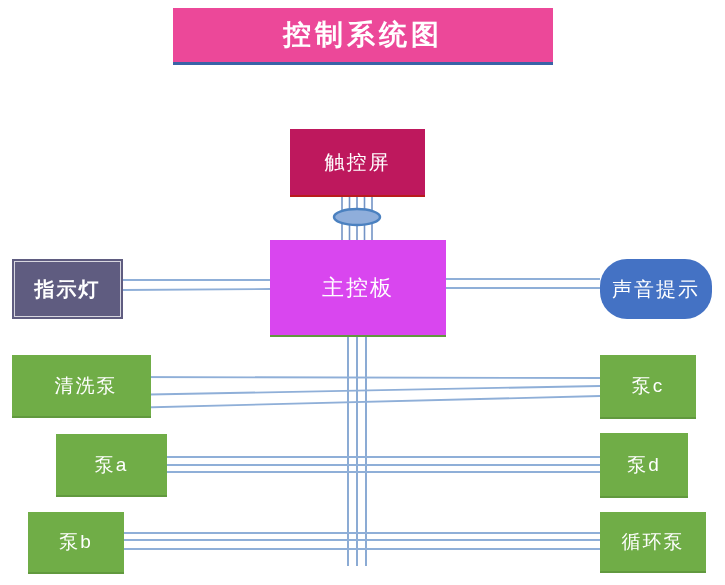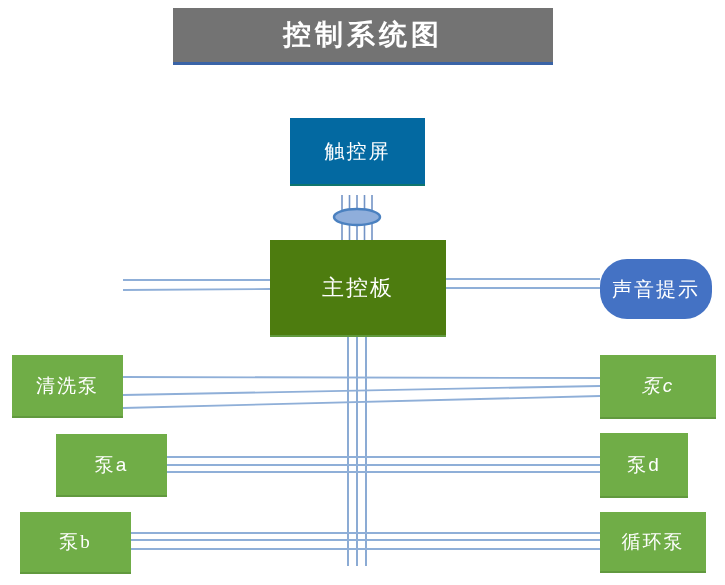--- a/index.html
+++ b/index.html
@@ -14,35 +14,35 @@
   .node{
     position:absolute;
     display:flex;align-items:center;justify-content:center;
     color:#ffffff;
     text-align:center;
     letter-spacing:2px;
   }
   .title-bar{
     position:absolute;
     left:173px;top:8px;width:380px;height:54px;
-    background:#737373;
+    background:#ec4899;
     border-bottom:3px solid #3A63A6;
     color:#ffffff;
     display:flex;align-items:center;justify-content:center;
     font-size:28px;font-weight:bold;letter-spacing:4px;
   }
   .touchscreen{
-    left:290px;top:118px;width:135px;height:66px;
-    background:#0369a1;
-    border-bottom:2px solid #0f766e;
+    left:290px;top:129px;width:135px;height:66px;
+    background:#be185d;
+    border-bottom:2px solid #b91c1c;
     font-size:20px;
   }
   .mainboard{
     left:270px;top:240px;width:176px;height:95px;
-    background:#4d7c0f;
+    background:#d946ef;
     border-bottom:2px solid #61993E;
     font-size:22px;
   }
   .green-node{
     background:#70AD47;
     border-bottom:2px solid #61993E;
     font-size:19px;
   }
   .sound{
     left:600px;top:259px;width:112px;height:60px;
@@ -60,24 +60,24 @@
     border:1px solid rgba(255,255,255,0.75);
     pointer-events:none;
   }
   .indicator::after{ 
     content:"";position:absolute;left:5px;top:7px;width:100%;height:100%;
     border:2px dotted #8E8BAE;
     z-index:-1;
     box-sizing:border-box;
     pointer-events:none;
   }
-  .p-wash{left:12px;top:355px;width:111px;height:61px;}
+  .p-wash{left:12px;top:355px;width:130px;height:61px;padding-left:9px;}
   .p-a{left:12px;top:434px;width:111px;height:61px;margin-left:44px;}
-  .p-b{left:20px;top:512px;width:111px;height:60px;font-family:Liberation Serif, serif;}
-  .p-c{left:600px;top:355px;width:116px;height:62px;font-style:italic;}
+  .p-b{left:28px;top:512px;width:96px;height:60px;}
+  .p-c{left:600px;top:355px;width:96px;height:62px;}
   .p-d{left:600px;top:433px;width:88px;height:63px;}
   .p-cycle{left:600px;top:512px;width:106px;height:59px;}
 </style>
 </head>
 <body>
 
 <div class="canvas">
 
   <svg class="wire-layer" width="725" height="585" viewBox="0 0 725 585">
 
@@ -125,20 +125,21 @@
       <line x1="123" y1="549" x2="600" y2="549"></line>
     </g>
   </svg>
 
   <div class="title-bar">控制系统图</div>
 
   <div class="node touchscreen">触控屏</div>
 
   <div class="node mainboard">主控板</div>
 
+  <div class="node indicator">指示灯</div>
 
   <div class="node sound">声音提示</div>
 
   <div class="node green-node p-wash">清洗泵</div>
 
   <div class="node green-node p-a">泵a</div>
 
   <div class="node green-node p-b">泵b</div>
 
   <div class="node green-node p-c">泵c</div>

